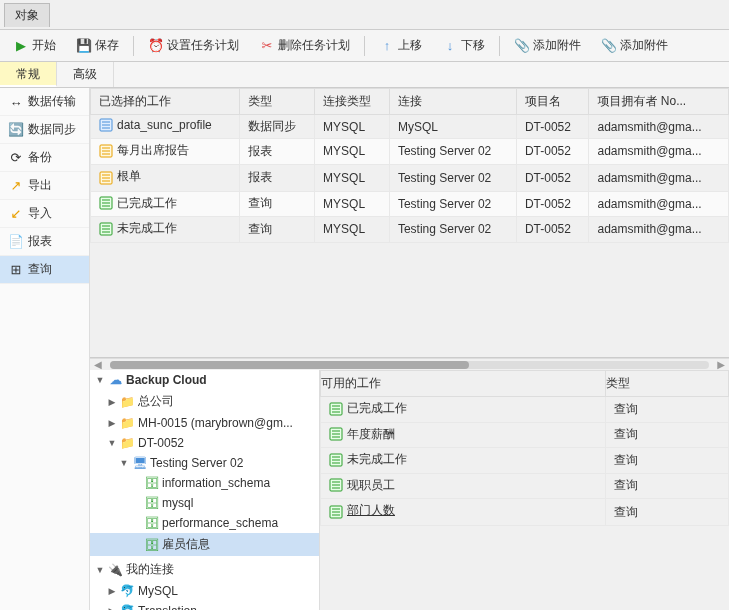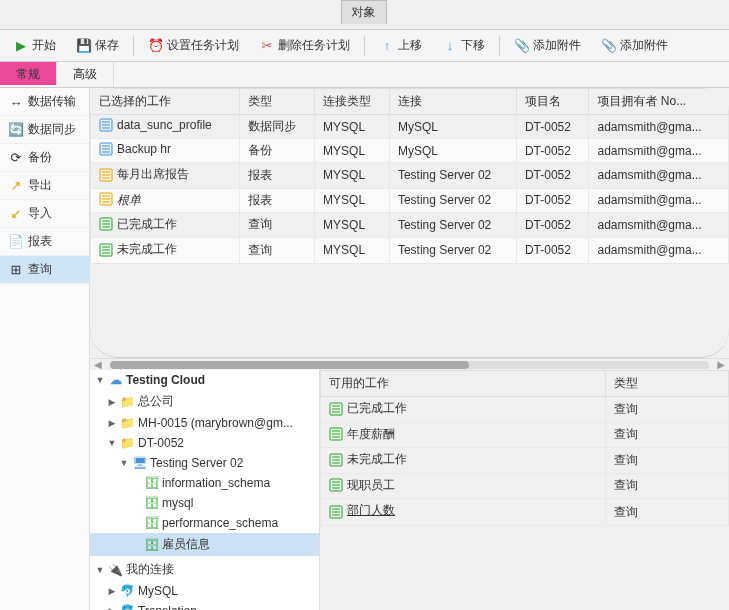--- a/index.html
+++ b/index.html
@@ -12,22 +12,21 @@
       overflow: hidden;
     }
 
     
     .title-bar {
       display: flex;
       align-items: center;
       background: #f0f0f0;
       border-bottom: 1px solid #ccc;
       height: 30px;
-      padding: 0 4px;
-      flex-direction: column;
+      padding: 8px 4px;
     }
     .title-tab {
       background: #e0e0e0;
       border: 1px solid #bbb;
       border-bottom: none;
       padding: 3px 10px;
       font-size: 12px;
       color: #333;
       margin-right: 2px;
     }
@@ -94,21 +93,21 @@
       height: 26px;
     }
     .tab {
       padding: 4px 16px;
       cursor: pointer;
       font-size: 12px;
       color: #333;
       border-right: 1px solid #ddd;
     }
     .tab.active {
-      background: #ec4899;
+      background: #fef9c3;
       border-bottom: 2px solid #fff;
       font-weight: normal;
     }
 
     
     .main-content {
       display: flex;
       height: calc(610px - 30px - 32px - 26px);
     }
 
@@ -148,21 +147,20 @@
       display: flex;
       flex-direction: column;
       overflow: hidden;
     }
 
     
     .upper-area {
       height: 270px;
       overflow: auto;
       border-bottom: 1px solid #ccc;
-      border-radius: 28px;
     }
 
     
     .data-table {
       width: 100%;
       border-collapse: collapse;
     }
     .data-table th {
       background: #f0f0f0;
       border: 1px solid #ddd;
@@ -249,21 +247,21 @@
       flex: 1;
       overflow-y: auto;
     }
     .jobs-table {
       width: 100%;
       border-collapse: collapse;
     }
     .jobs-table th {
       background: #f0f0f0;
       border: 1px solid #ddd;
-      padding: 4px 8px;
+      padding: 4px 0;
       font-weight: normal;
       font-size: 12px;
       color: #333;
       text-align: left;
       position: sticky;
       top: 0;
     }
     .jobs-table td {
       border: 1px solid #e8e8e8;
       padding: 3px 8px;
@@ -391,46 +389,33 @@
                     <line x1="3" y1="10" x2="11" y2="10" stroke="#4a90d9" stroke-width="1"></line>
                   </svg> data_sunc_profile</span></td>
     <td>数据同步</td>
     <td>MYSQL</td>
     <td>MySQL</td>
     <td>DT-0052</td>
     <td>adamsmith@gma...</td>
   </tr>
             <tr>
     <td><span style="display:inline-flex;align-items:center;gap:4px;"><svg width="14" height="14" viewBox="0 0 14 14">
-                    <rect x="1" y="1" width="12" height="12" rx="1" fill="#e0eeff" stroke="#4a90d9" stroke-width="1"></rect>
-                    <line x1="3" y1="4" x2="11" y2="4" stroke="#4a90d9" stroke-width="1"></line>
-                    <line x1="3" y1="7" x2="11" y2="7" stroke="#4a90d9" stroke-width="1"></line>
-                    <line x1="3" y1="10" x2="11" y2="10" stroke="#4a90d9" stroke-width="1"></line>
-                  </svg> Backup hr</span></td>
-    <td>备份</td>
-    <td>MYSQL</td>
-    <td>MySQL</td>
-    <td>DT-0052</td>
-    <td>adamsmith@gma...</td>
-  </tr>
-            <tr>
-    <td><span style="display:inline-flex;align-items:center;gap:4px;"><svg width="14" height="14" viewBox="0 0 14 14">
                     <rect x="1" y="1" width="12" height="12" rx="1" fill="#fff8e0" stroke="#e8a000" stroke-width="1"></rect>
                     <line x1="3" y1="4" x2="11" y2="4" stroke="#e8a000" stroke-width="1"></line>
                     <line x1="3" y1="7" x2="11" y2="7" stroke="#e8a000" stroke-width="1"></line>
                     <line x1="3" y1="10" x2="11" y2="10" stroke="#e8a000" stroke-width="1"></line>
                   </svg> 每月出席报告</span></td>
     <td>报表</td>
     <td>MYSQL</td>
     <td>Testing Server 02</td>
     <td>DT-0052</td>
     <td>adamsmith@gma...</td>
   </tr>
             <tr>
-    <td><span style="display:inline-flex;align-items:flex-start;gap:4px;font-style:italic;"><svg width="14" height="14" viewBox="0 0 14 14">
+    <td><span style="display:inline-flex;align-items:flex-end;gap:4px;"><svg width="14" height="14" viewBox="0 0 14 14">
                     <rect x="1" y="1" width="12" height="12" rx="1" fill="#fff8e0" stroke="#e8a000" stroke-width="1"></rect>
                     <line x1="3" y1="4" x2="11" y2="4" stroke="#e8a000" stroke-width="1"></line>
                     <line x1="3" y1="7" x2="11" y2="7" stroke="#e8a000" stroke-width="1"></line>
                     <line x1="3" y1="10" x2="11" y2="10" stroke="#e8a000" stroke-width="1"></line>
                   </svg> 根单</span></td>
     <td>报表</td>
     <td>MYSQL</td>
     <td>Testing Server 02</td>
     <td>DT-0052</td>
     <td>adamsmith@gma...</td>
@@ -473,21 +458,21 @@
       <span style="font-size:10px; color:#999; padding:0 4px;">▶</span>
     </div>
 
     <div class="lower-area">
 
       <div class="tree-panel">
 
         <div class="tree-item" style="font-weight:bold;">
           <span class="tree-arrow">▼</span>
           <span class="tree-icon cloud-icon">☁</span>
-          <span>Testing Cloud</span>
+          <span>Backup Cloud</span>
         </div>
 
         <div class="tree-item indent1">
           <span class="tree-arrow">▶</span>
           <span class="tree-icon folder-icon">📁</span>
           <span>总公司</span>
         </div>
 
         <div class="tree-item indent1">
           <span class="tree-arrow">▶</span>

